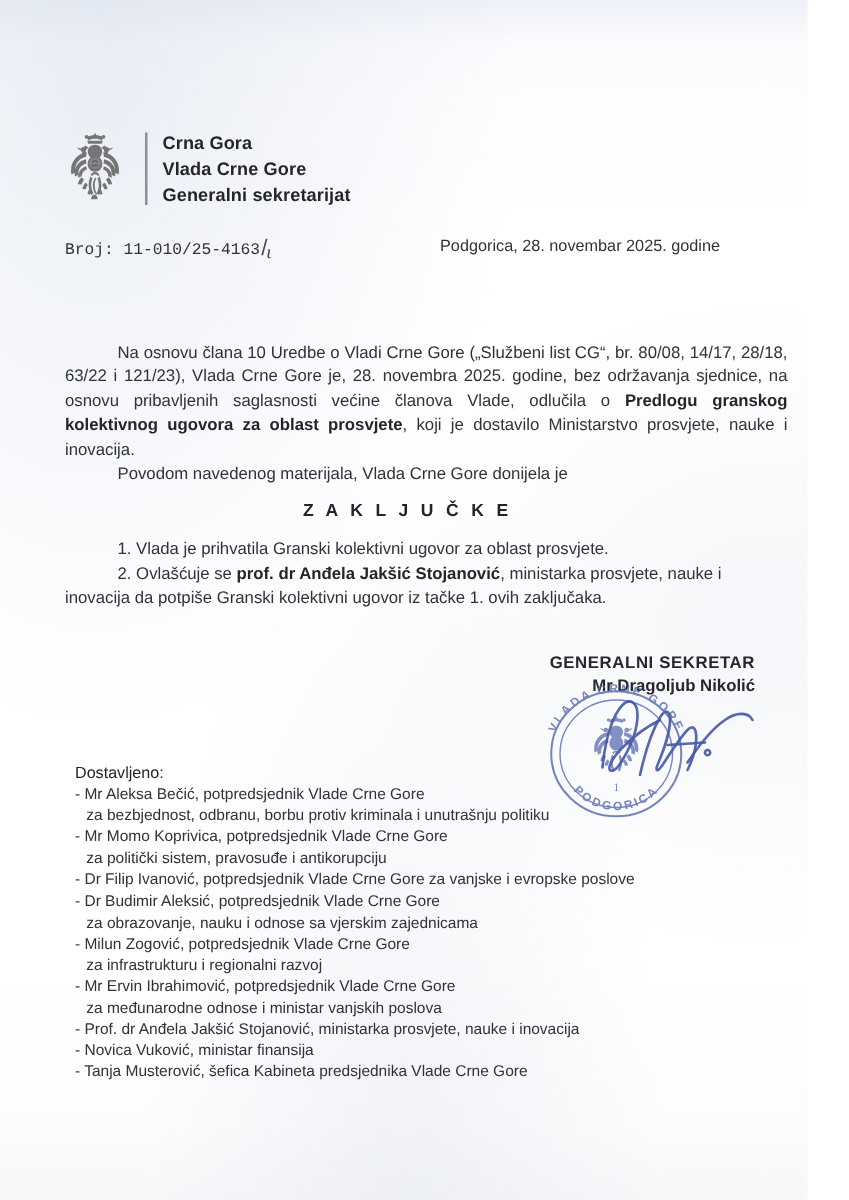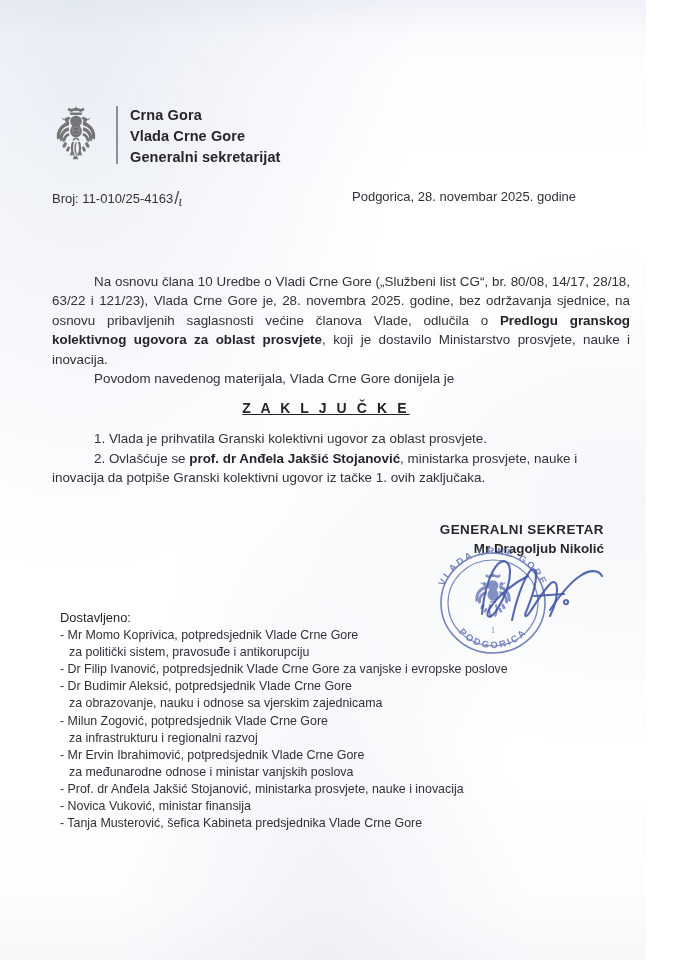--- a/index.html
+++ b/index.html
@@ -73,21 +73,21 @@
   
   #meta-row {
     position: absolute;
     left: 52px;
     top: 188px;
     right: 40px;
     font-size: 13px;
     color: #303238;
     line-height: 18px;
   }
-  #ref-number { display: inline-block; }
+  #ref-number { display: inline-block; font-family: Liberation Mono, monospace; }
   #ref-slash-mark {
     display: inline-block;
     margin-left: 1px;
     font-size: 18px;
     font-weight: 300;
     color: #4a4d55;
     transform: translateY(1px);
   }
   #ref-hand-mark {
     display: inline-block;
@@ -125,21 +125,20 @@
     position: absolute;
     left: 0;
     right: 0;
     top: 400px;
     text-align: center;
     font-size: 14px;
     font-weight: bold;
     letter-spacing: 3.1px;
     color: #222428;
     padding-left: 6px;
-    text-decoration: underline;
   }
 
   
   #conclusion-items {
     position: absolute;
     left: 52px;
     top: 429px;
     width: 578px;
     font-size: 13.4px;
     line-height: 19.6px;
@@ -363,20 +362,24 @@
     <path d="M44 80 C 48 62, 54 44, 60 34 C 64 27, 68 28, 68 36 C 68 48, 62 62, 58 72 C 56 77, 58 78, 62 72 C 68 63, 76 50, 82 44 C 86 40, 89 42, 89 50 C 89 60, 85 70, 82 76"></path>
     <path d="M82 70 C 90 58, 100 44, 112 36 C 122 29, 131 30, 134 36"></path>
     <path d="M66 56 L 96 54"></path>
     <path d="M98 60 a 2.1 2.1 0 1 0 .1 0"></path>
   </svg>
 
   <div id="distribution">
     <div id="distribution-heading">Dostavljeno:</div>
     <div id="distribution-entries">
         <div class="dist-entry">
+          <div class="dist-primary">- Mr Aleksa Bečić, potpredsjednik Vlade Crne Gore</div>
+          <div class="dist-continuation">za bezbjednost, odbranu, borbu protiv kriminala i unutrašnju politiku</div>
+        </div>
+        <div class="dist-entry">
           <div class="dist-primary">- Mr Momo Koprivica, potpredsjednik Vlade Crne Gore</div>
           <div class="dist-continuation">za politički sistem, pravosuđe i antikorupciju</div>
         </div>
         <div class="dist-entry">
           <div class="dist-primary">- Dr Filip Ivanović, potpredsjednik Vlade Crne Gore za vanjske i evropske poslove</div>
         </div>
         <div class="dist-entry">
           <div class="dist-primary">- Dr Budimir Aleksić, potpredsjednik Vlade Crne Gore</div>
           <div class="dist-continuation">za obrazovanje, nauku i odnose sa vjerskim zajednicama</div>
         </div>

